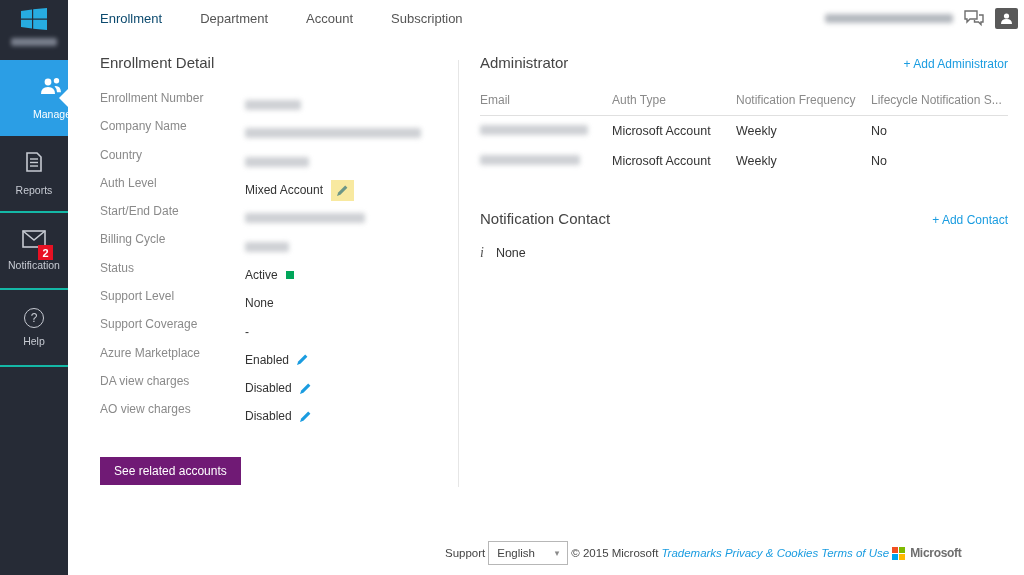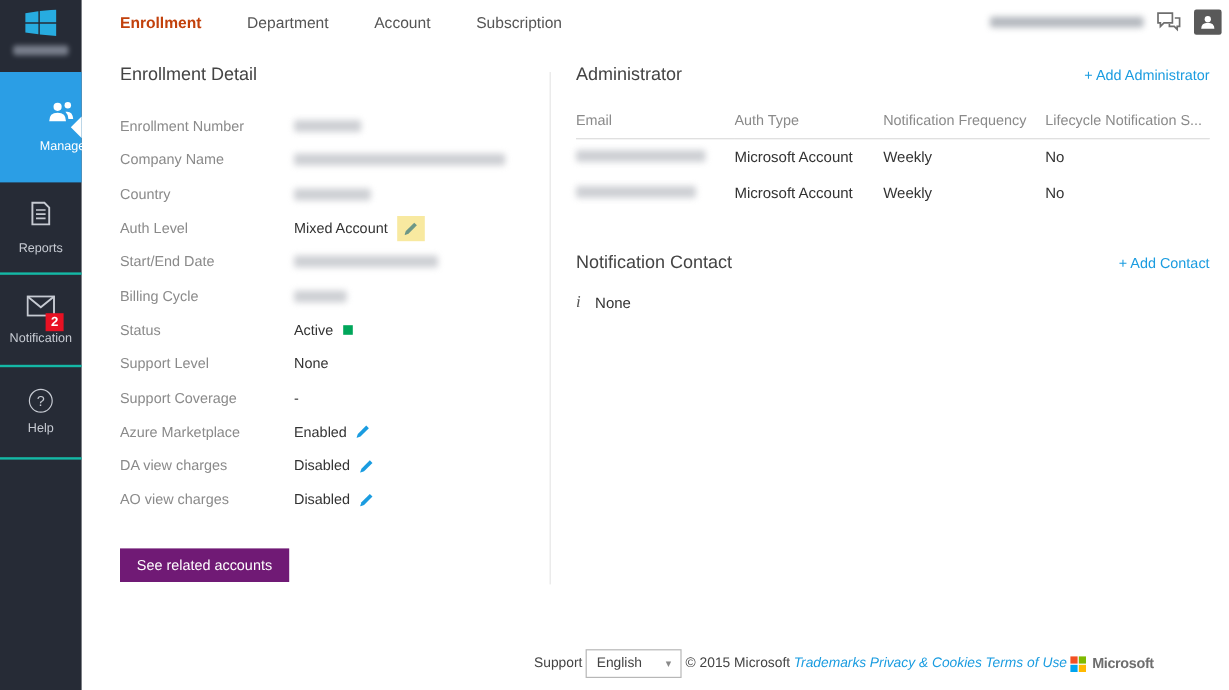--- a/index.html
+++ b/index.html
@@ -6,41 +6,41 @@
   html,body { width:1024px; height:575px; overflow:hidden; }
   body { font-family:"Liberation Sans", sans-serif; background:#ffffff; position:relative; color:#333; }
 
   
   .sidebar { position:absolute; left:0; top:0; width:68px; height:575px; background:#262b36; z-index:5; }
   .logo-block { height:60px; padding-top:8px; text-align:center; }
   .logo-block svg { display:block; margin:0 auto; }
   .logo-redact { display:inline-block; width:46px; height:8px; margin-top:8px; background:#8d93a1; border-radius:2px; filter:blur(2px); opacity:.8; }
   .side-item { position:relative; height:77px; border-bottom:2px solid #14b8a6; display:flex; flex-direction:column; align-items:center; justify-content:center; gap:7px; cursor:pointer; }
   .side-item .lbl { font-size:10.5px; color:#c6cad2; }
-  .side-item.active { background:#2b9ee5; border-bottom:none; height:92px;padding-left:36px; }
+  .side-item.active { background:#2b9ee5; border-bottom:none; height:76px;padding-left:36px; }
   .side-item.active .lbl { color:#ffffff; }
   .side-item.active::after { content:""; position:absolute; right:0; top:50%; margin-top:-9px; border-top:9px solid transparent; border-bottom:9px solid transparent; border-right:9px solid #ffffff; }
   .badge { position:absolute; top:32px; left:38px; min-width:15px; height:15px; background:#e81123; color:#fff; font-size:11px; font-weight:bold; display:flex; align-items:center; justify-content:center; padding:0 2px; }
   .help-circle { width:20px; height:20px; border:1.6px solid #c6cad2; border-radius:50%; color:#c6cad2; font-size:12px; display:flex; align-items:center; justify-content:center; }
 
   
   .header { position:absolute; left:68px; top:0; right:0; height:36px; background:#fff; display:flex; align-items:center; }
   .nav-tabs { display:flex; gap:38px; padding-left:32px; }
   .nav-tab { font-size:13px; color:#555; cursor:pointer; }
-  .nav-tab.active { color:#c2410c;font-weight:bold; }
+  .nav-tab.active { color:#0c4a6e; }
   .header-right { margin-left:auto; display:flex; align-items:center; gap:10px; padding-right:6px; }
   .name-redact { display:inline-block; width:128px; height:9px; background:#9aa0a8; border-radius:2px; filter:blur(2.5px); opacity:.75; }
   .avatar-btn { width:23px; height:21px; background:#595959; border-radius:2px; display:flex; align-items:center; justify-content:center; cursor:pointer; }
 
   
   .col-divider { position:absolute; left:458px; top:60px; width:1px; height:427px; background:#e6e6e6; }
   .left-col { position:absolute; left:100px; top:54px; width:345px; }
   .section-title { font-size:15px; color:#444; font-weight:400; }
   .field-list { margin-top:20px; }
-  .field-row { display:flex; align-items:center; height:28.3px; }
+  .field-row { display:flex; height:28.3px; }
   .field-label { width:145px; font-size:12px; color:#8a8a8a; flex:none; }
   .field-value { font-size:12px; color:#333; display:flex; align-items:center; gap:8px; }
   .redact { display:inline-block; height:10px; background:#b9bcc2; border-radius:2px; filter:blur(2.5px); opacity:.7; }
   .status-sq { width:8px; height:8px; background:#00a65a; display:inline-block; }
   .pencil { cursor:pointer; line-height:0; }
   .pencil svg { display:block; }
   .pencil.hl { background:#f8e9a0; padding:5px 6px; }
   .btn-primary { margin-top:26px; display:inline-block; background:#701a75; color:#fff; font-size:12px; border:none; padding:7px 14px; cursor:pointer; }
 
   .right-col { position:absolute; left:480px; top:54px; width:528px; }

